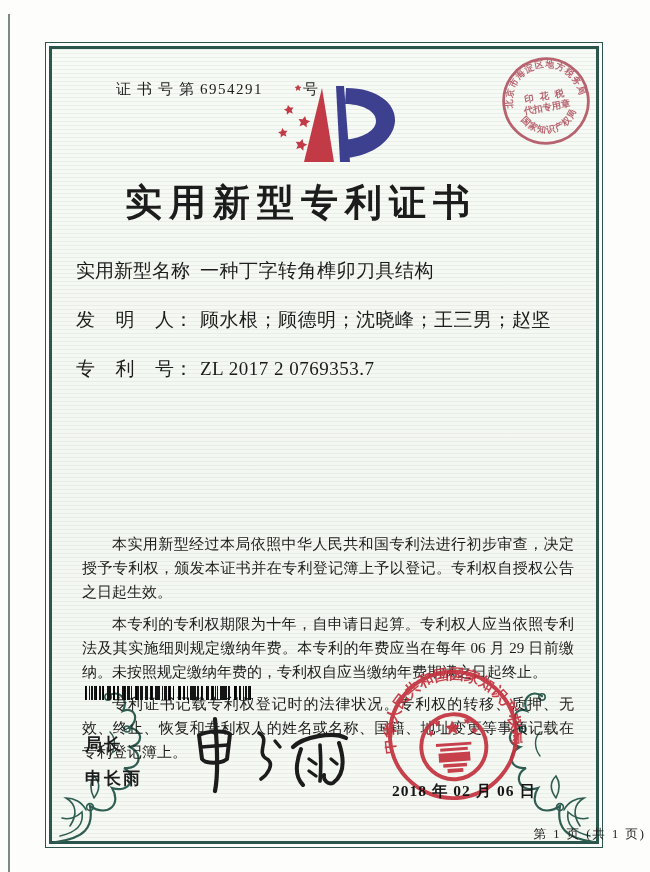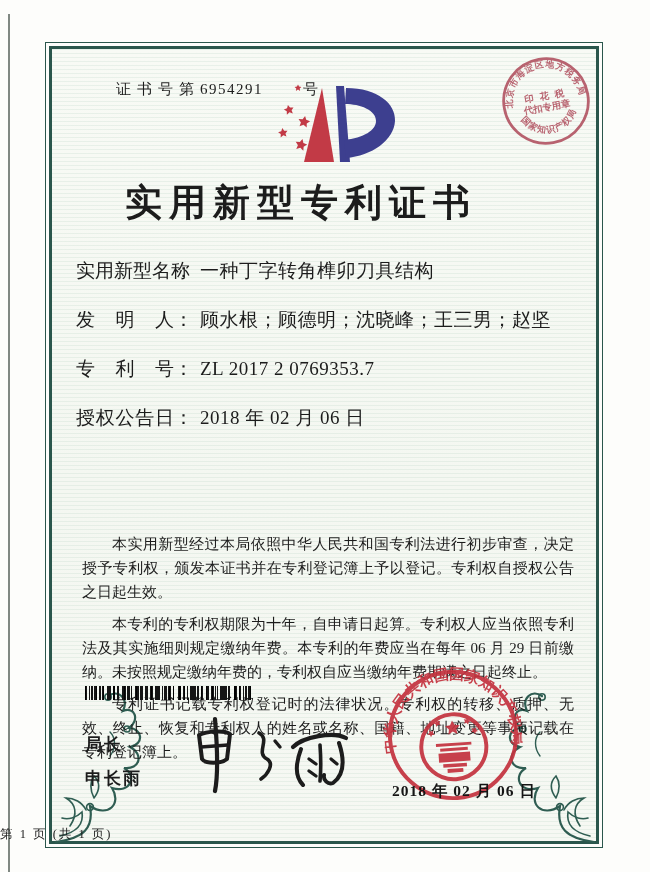--- a/index.html
+++ b/index.html
@@ -59,21 +59,21 @@
     background-blend-mode:multiply;
   }
   .director{position:absolute;left:85px;top:733px;z-index:5;
     font-family:"Liberation Sans","DejaVu Sans",sans-serif;font-size:17px;font-weight:600;letter-spacing:2px;}
   .director div{margin-bottom:11px;}
   .signature{position:absolute;left:183px;top:703px;width:172px;height:100px;z-index:5;}
 
   .seal{position:absolute;left:384px;top:666px;width:138px;height:138px;z-index:4;opacity:.92;transform:rotate(-4deg);}
   .seal-date{position:absolute;left:392px;top:781px;z-index:5;font-size:15.5px;font-weight:700;letter-spacing:1px;color:#151515;}
 
-  .footer{position:absolute;left:0;top:826px;width:646px;text-align:left;font-size:12.5px;letter-spacing:2px;z-index:4;}
+  .footer{position:absolute;left:0;top:826px;width:646px;text-align:right;font-size:12.5px;letter-spacing:2px;z-index:4;}
 </style>
 </head>
 <body>
 
 <div class="page">
   <div class="scan-edge"></div>
 
   <div class="frame">
     <div class="frame-inner"></div>
   </div>
@@ -145,23 +145,20 @@
   <div class="fields">
     <div class="frow">
       <span class="flabel">实用新型名称</span><span class="fcolon">：</span><span class="fvalue">一种丁字转角榫卯刀具结构</span>
     </div>
     <div class="frow">
       <span class="flabel">发明人</span><span class="fcolon">：</span><span class="fvalue">顾水根；顾德明；沈晓峰；王三男；赵坚</span>
     </div>
     <div class="frow">
       <span class="flabel">专利号</span><span class="fcolon">：</span><span class="fvalue">ZL 2017 2 0769353.7</span>
     </div>
-    <div class="frow">
-      <span class="flabel">授权公告日</span><span class="fcolon">：</span><span class="fvalue">2018 年 02 月 06 日</span>
-    </div>
   </div>
 
   <div class="body-text">
     <p>本实用新型经过本局依照中华人民共和国专利法进行初步审查，决定授予专利权，颁发本证书并在专利登记簿上予以登记。专利权自授权公告之日起生效。</p>
     <p>本专利的专利权期限为十年，自申请日起算。专利权人应当依照专利法及其实施细则规定缴纳年费。本专利的年费应当在每年 06 月 29 日前缴纳。未按照规定缴纳年费的，专利权自应当缴纳年费期满之日起终止。</p>
     <p>专利证书记载专利权登记时的法律状况。专利权的转移、质押、无效、终止、恢复和专利权人的姓名或名称、国籍、地址变更等事项记载在专利登记簿上。</p>
   </div>
 
   <div class="barcode"></div>
 

